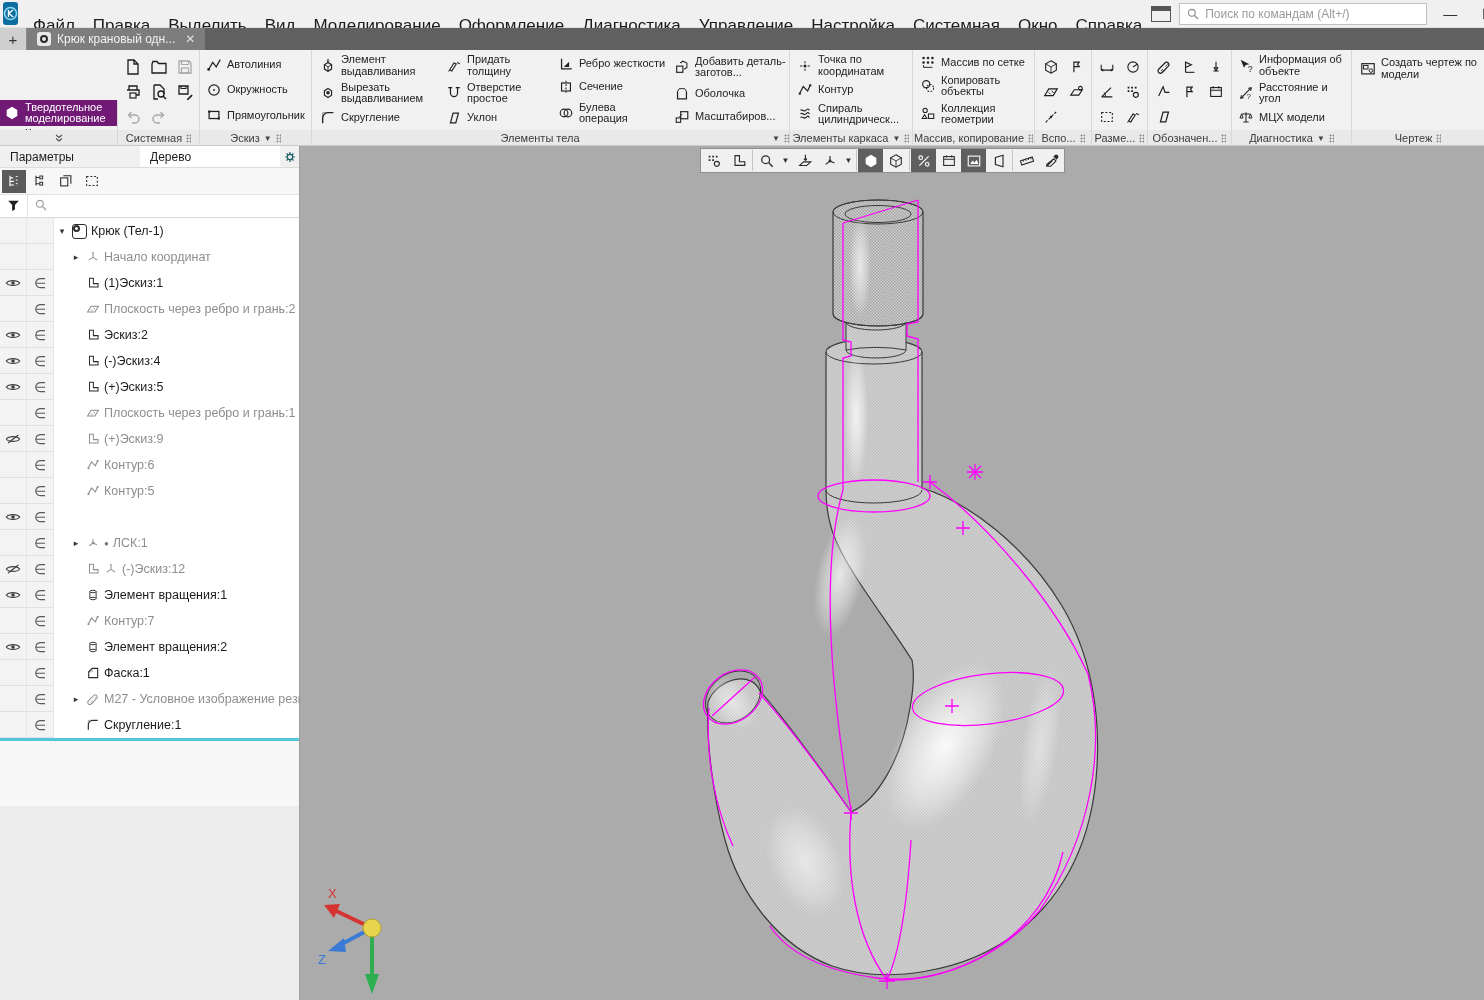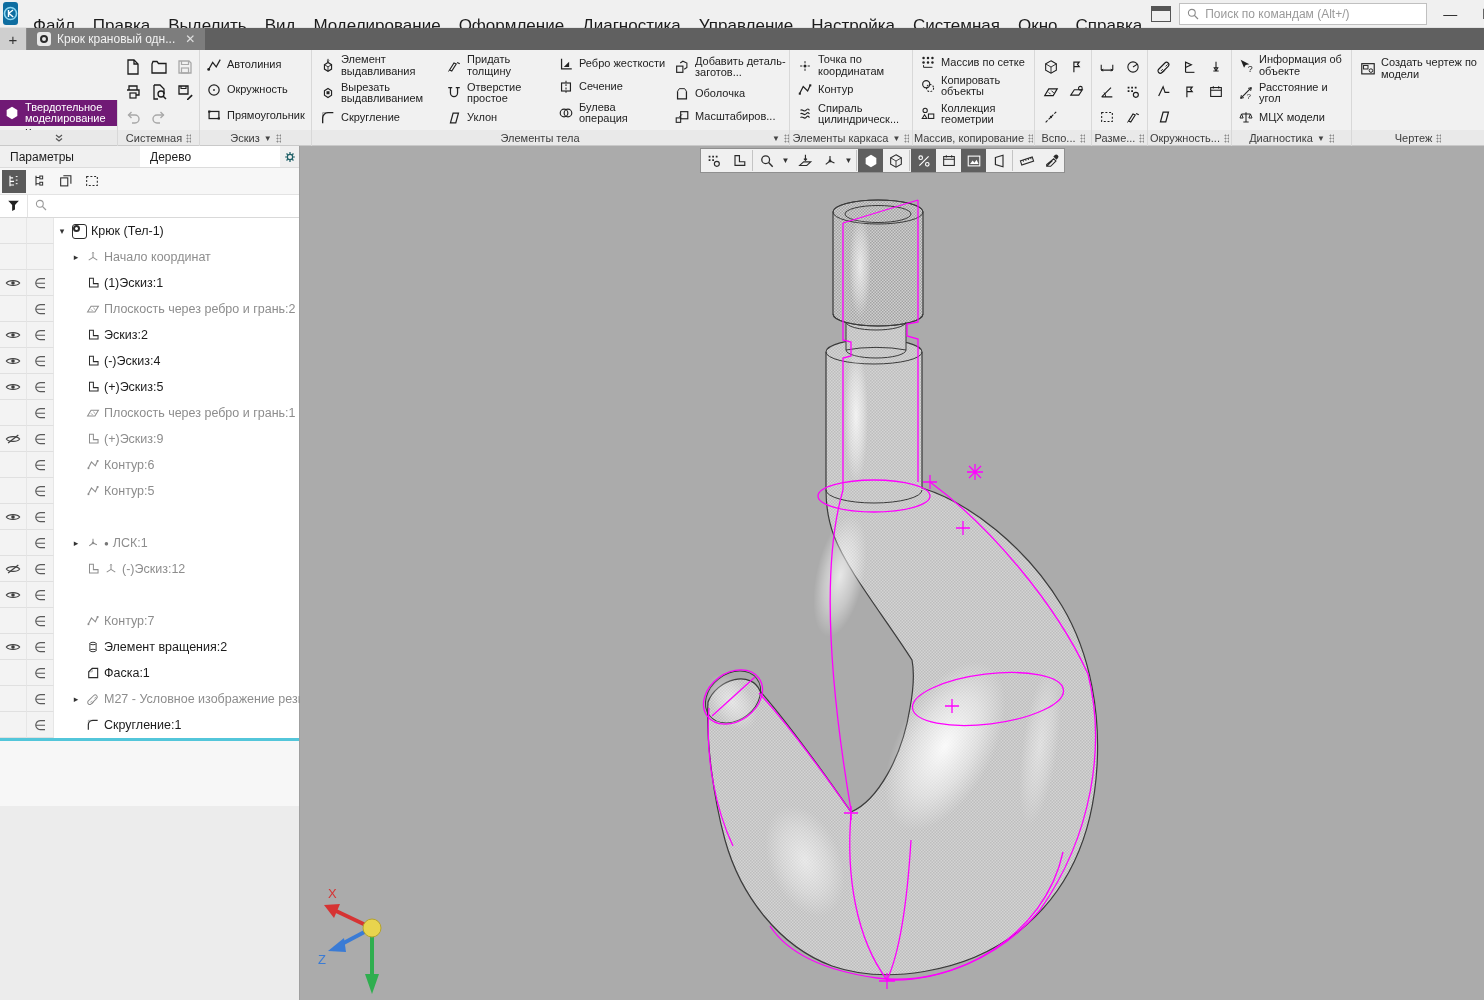--- a/index.html
+++ b/index.html
@@ -890,21 +890,21 @@
       </div>
     <div class="gfoot" style="left:1035px;width:57px;">
         <span>Вспо...</span>
         <span class="grip"></span>
       </div>
     <div class="gfoot" style="left:1092px;width:56px;">
         <span>Разме...</span>
         <span class="grip"></span>
       </div>
     <div class="gfoot" style="left:1148px;width:84px;">
-        <span>Окружность...</span>
+        <span>Обозначен...</span>
         <span class="grip"></span>
       </div>
     <div class="gfoot" style="left:1232px;width:120px;">
         <span>Диагностика</span>
         <span class="ddv">▼</span>
         <span class="grip"></span>
       </div>
     <div class="gfoot" style="left:1352px;width:132px;border-right:none;">
         <span>Чертеж</span>
         <span class="grip"></span>
@@ -1176,20 +1176,27 @@
 
       <div class="trow">
         <div class="gcell">
             <svg width="16" height="12" viewBox="0 0 18 12">
               <use href="#sym-eye"></use>
             </svg>
           </div>
         <div class="gcell">
             <span class="elem">∈</span>
           </div>
+        <div class="tcontent">
+            <span class="arrow"></span>
+          <svg class="i14" viewBox="0 0 18 18">
+              <use href="#sym-revolve"></use>
+            </svg>
+          <span class="tlabel">Элемент вращения:1</span>
+        </div>
       </div>
 
       <div class="trow gray">
         <div class="gcell"></div>
         <div class="gcell">
             <span class="elem">∈</span>
           </div>
         <div class="tcontent">
             <span class="arrow"></span>
           <svg class="i14" viewBox="0 0 18 18">

